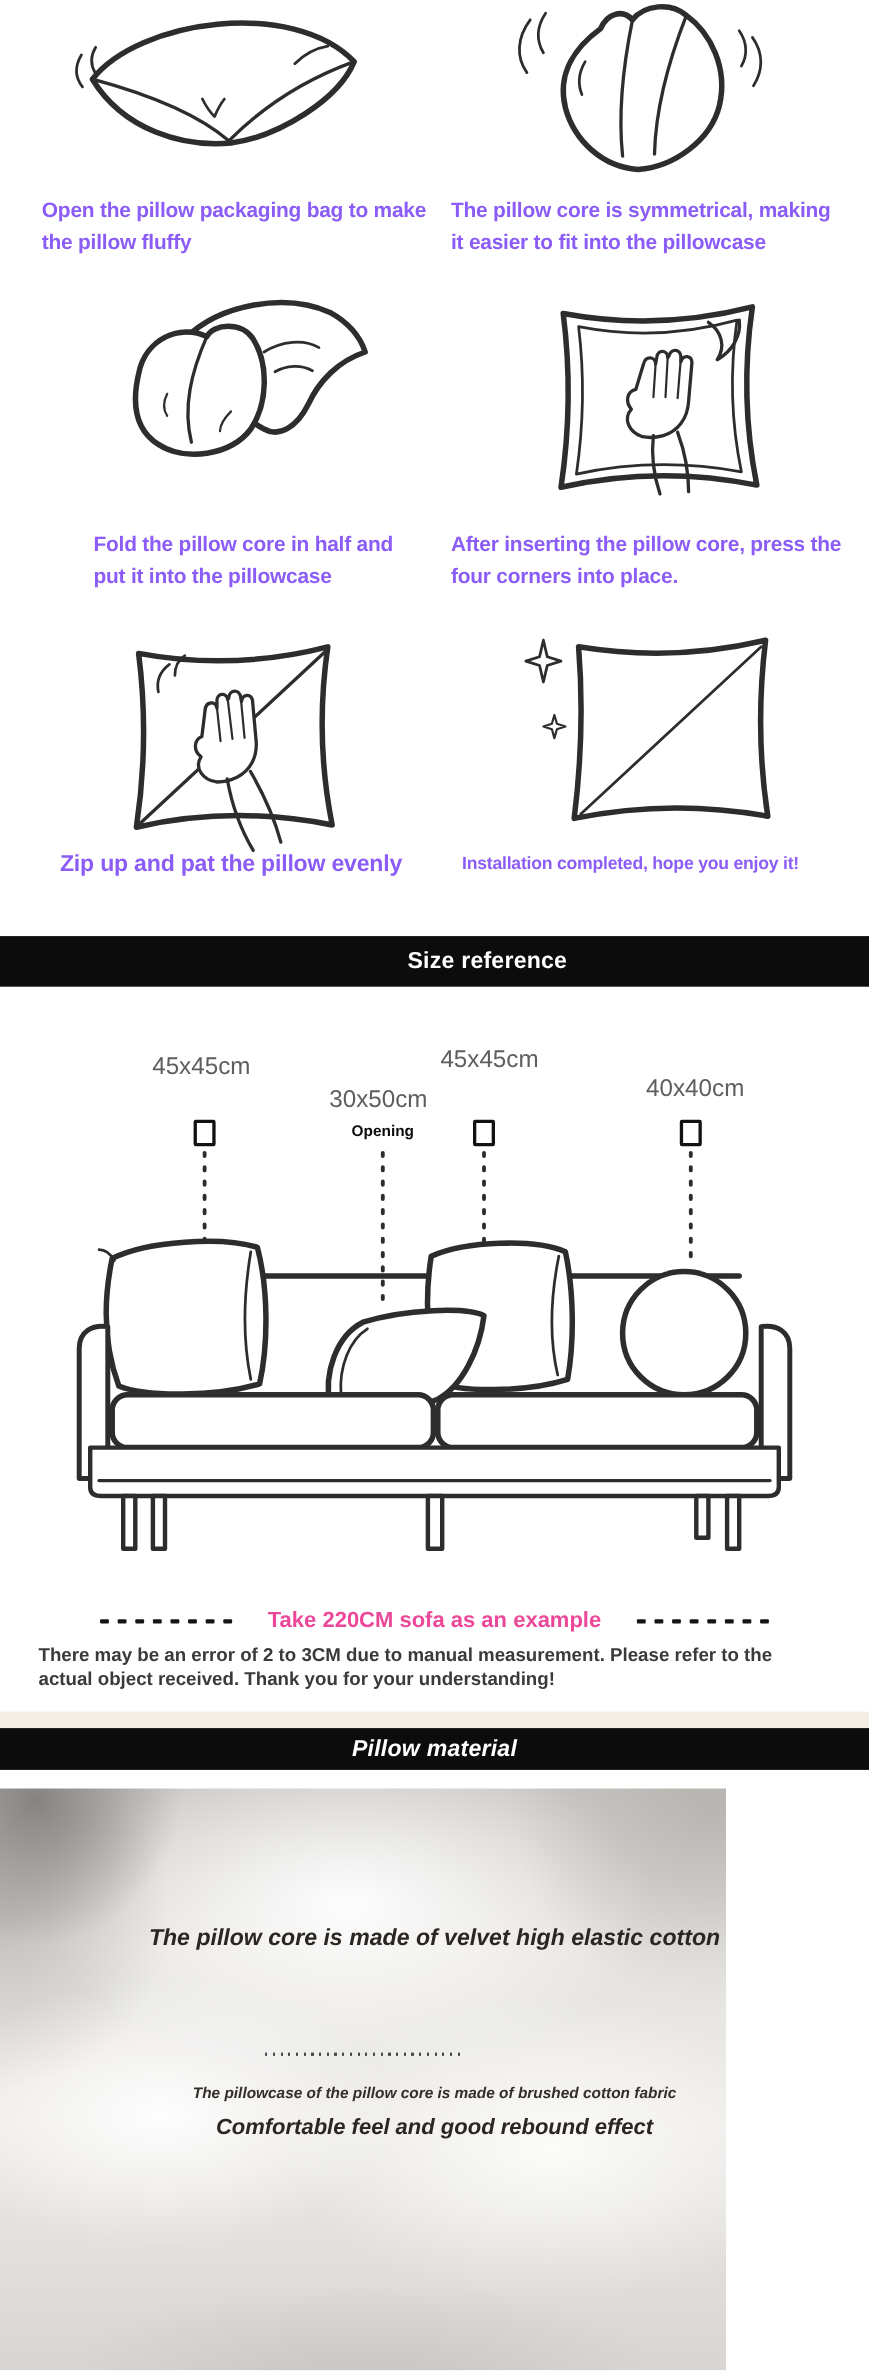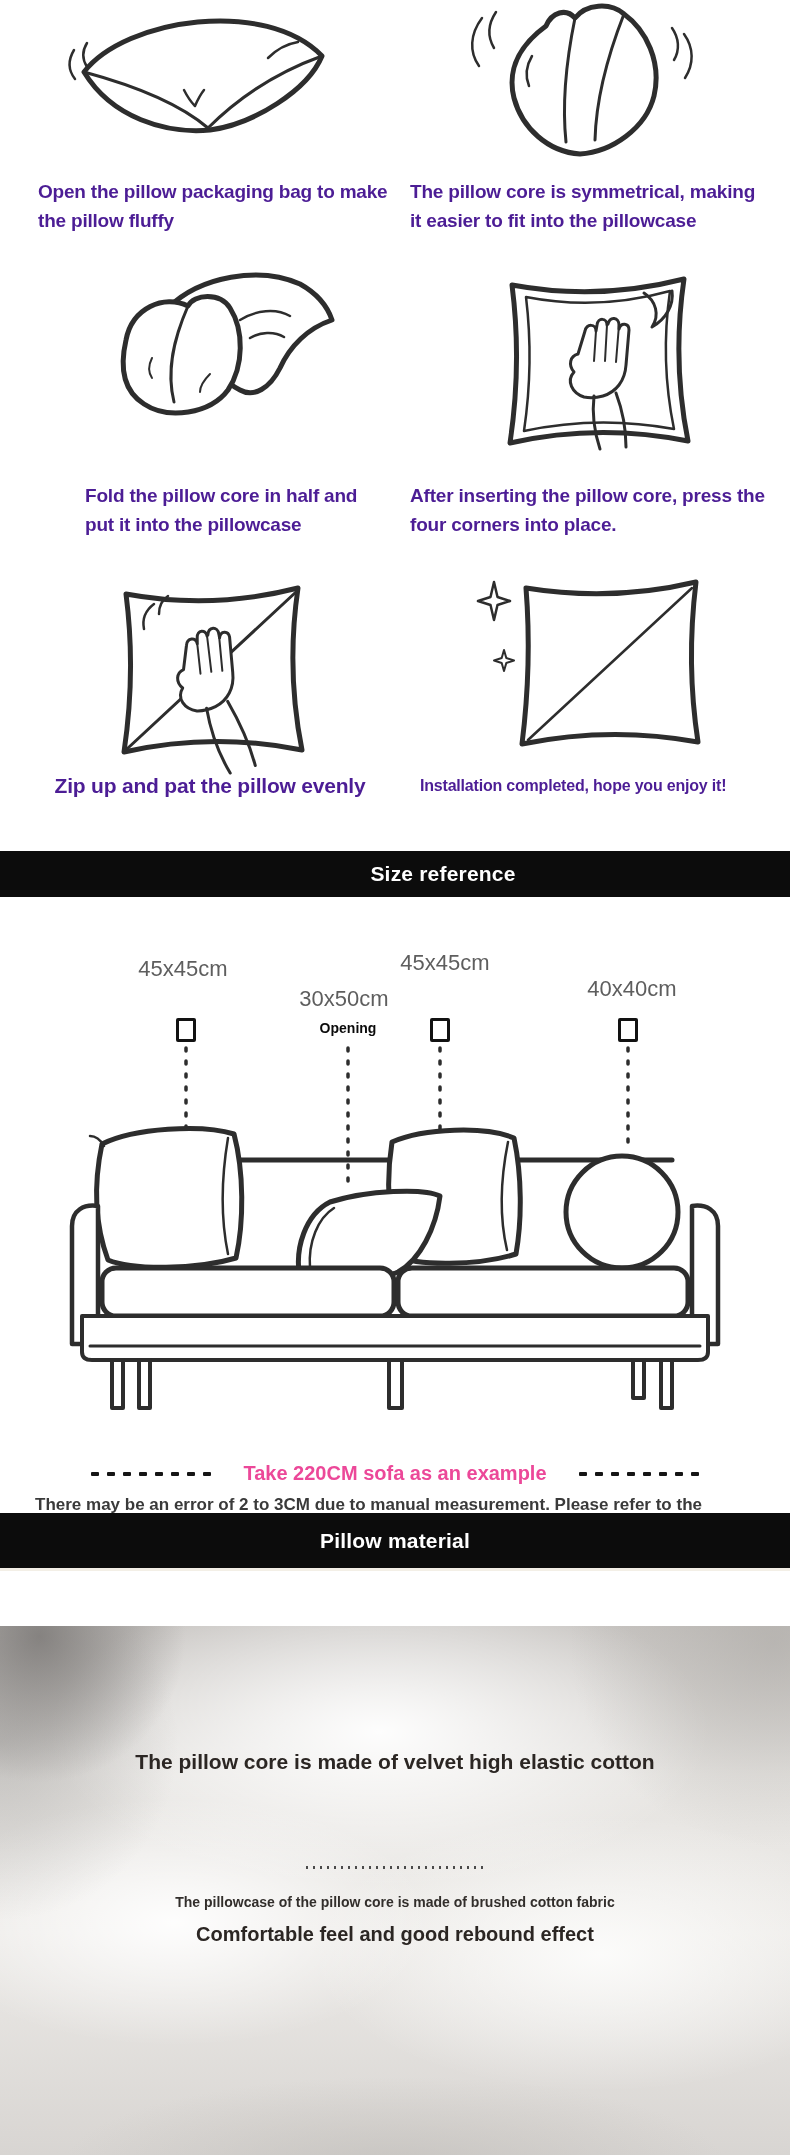--- a/index.html
+++ b/index.html
@@ -1,48 +1,48 @@
 <!DOCTYPE html>
 <html><head>
 <meta charset="utf-8">
 <style>
   html,body{margin:0;padding:0;background:#ffffff;}
   .page{position:relative;width:790px;height:2155px;margin:0 auto;background:#fff;overflow:hidden;
         font-family:"Liberation Sans",sans-serif;}
   svg{position:absolute;overflow:visible;}
   .ink{stroke:#2d2d2d;fill:none;stroke-linecap:round;stroke-linejoin:round;}
-  .cap{position:absolute;font-weight:700;font-size:19px;line-height:1.52;color:#4c1d95;letter-spacing:-0.2px;}
+  .cap{position:absolute;font-weight:700;font-size:19px;line-height:1.52;color:#8b5cf6;letter-spacing:-0.2px;}
   .cap.center{text-align:center;}
   .cap.big{font-size:21px;}
   .cap.small{font-size:16px;}
   .banner{position:absolute;left:0;width:790px;background:#0c0c0c;color:#ffffff;
           display:flex;align-items:center;justify-content:center;
           font-weight:700;font-size:21px;letter-spacing:0.2px;}
   .size-label{position:absolute;transform:translateX(-50%);font-size:22px;color:#5e5e5e;white-space:nowrap;}
   .opening{position:absolute;transform:translateX(-50%);font-weight:700;font-size:14px;color:#0a0a0a;}
   .marker{position:absolute;width:14px;height:18px;border:3px solid #121212;border-radius:2px;
           background:#fff;transform:translateX(-50%);}
   .example-row{position:absolute;top:1462px;left:0;width:790px;display:flex;
                align-items:center;justify-content:center;}
   .dashes{display:flex;gap:8px;margin:0 32px;}
   .dashes i{display:block;width:8px;height:4px;background:#151515;border-radius:1px;}
   .example-note{font-weight:700;font-size:20px;color:#ec4899;white-space:nowrap;}
   .disclaimer{position:absolute;top:1494px;left:35px;width:720px;
               font-weight:700;font-size:17px;line-height:1.3;color:#3a3a3a;}
   .beige-strip{position:absolute;top:1556px;left:0;width:790px;height:15px;background:#f3efe6;}
-  .cotton{position:absolute;top:1626px;left:0;width:790px;height:529px;
+  .cotton{position:absolute;top:1626px;left:0;width:660px;height:529px;
     background:
       radial-gradient(circle at 5% 2%, rgba(118,115,113,0.80) 0%, rgba(118,115,113,0) 16%),
       radial-gradient(circle at 0% 22%, rgba(150,148,146,0.45) 0%, rgba(150,148,146,0) 20%),
       radial-gradient(circle at 98% 3%, rgba(168,165,161,0.55) 0%, rgba(168,165,161,0) 22%),
       radial-gradient(ellipse 60% 42% at 48% 20%, rgba(255,255,255,0.95) 0%, rgba(255,255,255,0) 70%),
       radial-gradient(ellipse 50% 36% at 22% 56%, rgba(255,255,255,0.92) 0%, rgba(255,255,255,0) 65%),
       radial-gradient(ellipse 56% 40% at 76% 62%, rgba(253,253,252,0.92) 0%, rgba(253,253,252,0) 65%),
       radial-gradient(ellipse 70% 28% at 50% 102%, rgba(192,189,185,0.65) 0%, rgba(192,189,185,0) 60%),
-      linear-gradient(180deg,#c9c6c3 0%,#e6e4e1 28%,#eceae7 58%,#d8d5d2 100%);}
+      linear-gradient(180deg,#c9c6c3 0%,#e6e4e1 28%,#eceae7 58%,#d8d5d2 100%); font-style: italic;}
   .cotton .headline{position:absolute;top:124px;left:0;width:790px;text-align:center;
                     font-weight:700;font-size:21px;color:#2b2623;}
   .dotted-divider{position:absolute;top:240px;left:50%;transform:translateX(-50%);
                   width:178px;height:3px;
                   background:repeating-linear-gradient(to right,#4a4a4a 0 2px,transparent 2px 7px);}
   .cotton .subline1{position:absolute;top:268px;left:0;width:790px;text-align:center;
                     font-weight:700;font-size:14px;color:#322e2b;}
   .cotton .subline2{position:absolute;top:297px;left:0;width:790px;text-align:center;
                     font-weight:700;font-size:20px;color:#2b2623;}
 </style>
@@ -196,21 +196,21 @@
         <i></i>
         <i></i>
         <i></i>
       </span>
   </div>
 
   <div class="disclaimer">There may be an error of 2 to 3CM due to manual measurement. Please refer to the actual object received. Thank you for your understanding!</div>
 
   <div class="beige-strip"></div>
 
-  <div class="banner" style="top:1513px;height:55px;">
+  <div class="banner" style="top:1571px;height:38px;font-style:italic;">
     <span>Pillow material</span>
   </div>
 
   <div class="cotton">
     <div class="headline">The pillow core is made of velvet high elastic cotton</div>
     <div class="dotted-divider"></div>
     <div class="subline1">The pillowcase of the pillow core is made of brushed cotton fabric</div>
     <div class="subline2">Comfortable feel and good rebound effect</div>
   </div>
 

